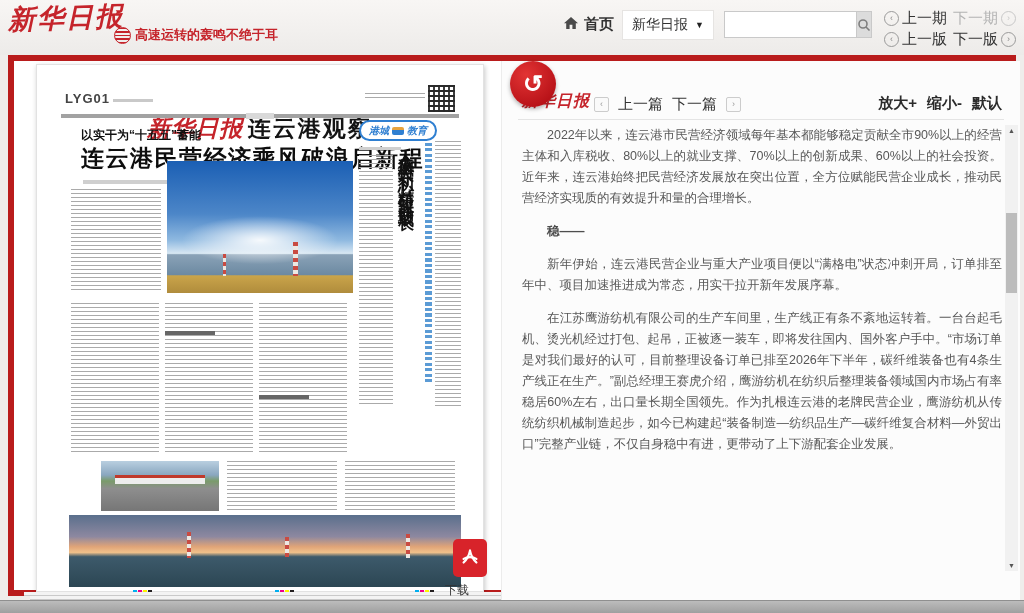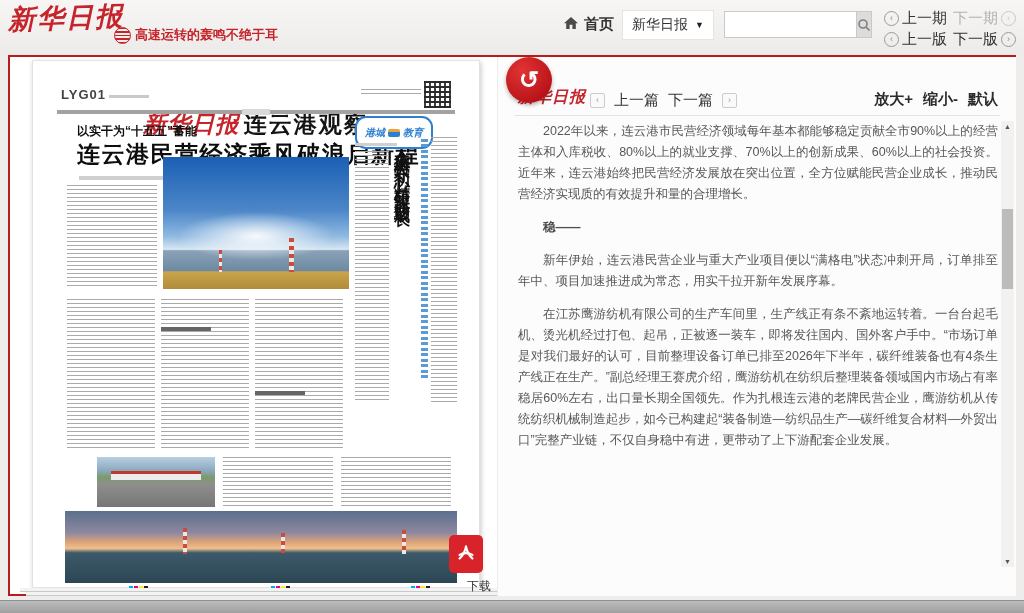--- a/index.html
+++ b/index.html
@@ -29,21 +29,21 @@
   .pager{position:absolute;left:884px;top:8px;width:132px;font-size:15px;color:#333;}
   .pager-row{display:flex;align-items:center;justify-content:space-between;height:21px;}
   .pager-item{display:flex;align-items:center;gap:3px;cursor:pointer;white-space:nowrap;}
   .pager-item.disabled{color:#b3b3b3;cursor:default;}
   .cicon{display:inline-flex;width:13px;height:13px;border-radius:50%;border:1px solid #9a9a9a;
     align-items:center;justify-content:center;font-size:9px;color:#8a8a8a;line-height:1;}
   .pager-item.disabled .cicon{border-color:#c8c8c8;color:#c8c8c8;}
 
   
   .sheet{position:absolute;left:8px;top:55px;width:1008px;height:541px;background:#fff;
-    border:2px solid #b91c1c;box-sizing:border-box;}
+    border:6px solid #b91c1c;box-sizing:border-box;}
   .stackline{position:absolute;left:10px;right:10px;height:3px;background:#f3f3f3;border-bottom:1px solid #c9c9c9;}
   .stackline.s1{top:531px;}
   .stackline.s2{top:535px;left:16px;right:16px;}
 
   
   .paper{position:absolute;left:22px;top:3px;width:448px;height:528px;background:#fff;
     border:1px solid #e2e2e2;box-shadow:1px 2px 5px rgba(0,0,0,.22);box-sizing:border-box;cursor:pointer;}
   .pagecode{position:absolute;left:28px;top:26px;font-size:13px;color:#444;letter-spacing:1px;font-weight:bold;}
   .fake{background:repeating-linear-gradient(180deg,#aaa 0,#aaa 1.4px,transparent 1.4px,transparent 4px);}
   .meta-line{position:absolute;left:76px;top:34px;width:40px;height:3px;background:#c9c9c9;}
@@ -61,21 +61,21 @@
   .headline{position:absolute;left:44px;top:78px;font-size:23px;font-weight:bold;color:#0d0d0d;letter-spacing:1.5px;white-space:nowrap;}
   .byline{position:absolute;left:46px;top:115px;width:84px;height:4px;background:#cfcfcf;}
   .photo1{position:absolute;left:130px;top:96px;width:186px;height:132px;
     background:radial-gradient(60% 26% at 50% 60%,rgba(255,255,255,.92),rgba(255,255,255,0) 70%),
       linear-gradient(180deg,#1b5fb4 0%,#4c86c8 40%,#8fb9e0 60%,#d7e7f3 70%,#8aa2b7 71%,#6d8aa2 86%,#c9a44a 87%,#b08c3c 100%);}
   .chimney{position:absolute;width:5px;background:repeating-linear-gradient(180deg,#c94b42 0 4px,#ece8e3 4px 8px);}
   .photo1 .c1{left:68%;bottom:13%;height:34px;}
   .photo1 .c2{left:30%;bottom:13%;height:22px;width:3px;}
   .leftcol{position:absolute;left:34px;top:124px;width:90px;height:104px;}
   
-  .banner{position:absolute;left:322px;top:55px;width:78px;height:33px;border:2px solid #2f7fd1;
+  .banner{position:absolute;left:322px;top:55px;width:78px;height:21px;border:2px solid #2f7fd1;
     border-radius:11px;background:#fff;display:flex;align-items:center;justify-content:center;gap:3px;
     font-size:10px;font-weight:bold;font-style:italic;color:#2f7fd1;box-sizing:border-box;}
   .banner .blob{display:inline-block;width:12px;height:8px;
     background:linear-gradient(180deg,#e8a33d 0 40%,#2f7fd1 40% 100%);border-radius:2px;}
   .rz-byline{position:absolute;left:322px;top:82px;width:42px;height:3px;background:#cfcfcf;}
   .rz-col1{position:absolute;left:322px;top:90px;width:34px;height:252px;}
   .vheadline{position:absolute;left:358px;top:76px;height:268px;writing-mode:vertical-rl;
     font-size:16px;font-weight:bold;color:#111;letter-spacing:4px;}
   .vstrip{position:absolute;left:388px;top:78px;width:7px;height:240px;
     background:repeating-linear-gradient(180deg,#5b9bd5 0 3px,transparent 3px 5.5px);}
@@ -100,21 +100,21 @@
   .cmyk i{display:block;width:4px;height:4px;}
   .cmyk .c{background:#00aeef}.cmyk .m{background:#ec008c}.cmyk .y{background:#fff200}.cmyk .k{background:#231f20}
   .cmyk.k1{left:96px;} .cmyk.k2{left:238px;} .cmyk.k3{left:378px;}
 
   
   .back-btn{position:absolute;left:496px;top:0px;width:46px;height:46px;border:none;border-radius:50%;
     background:radial-gradient(circle at 35% 30%,#e23434,#b81218 75%);color:#fff;font-size:24px;font-weight:bold;
     cursor:pointer;box-shadow:0 2px 4px rgba(0,0,0,.3);display:flex;align-items:center;justify-content:center;padding:0;}
   .pdf{position:absolute;left:439px;top:478px;width:34px;height:40px;cursor:pointer;text-align:center;}
   .pdf .pdf-ic{width:34px;height:38px;background:#d8232a;border-radius:5px;display:flex;align-items:center;justify-content:center;}
-  .pdf-label{position:absolute;left:431px;top:521px;width:50px;text-align:right;font-size:12px;color:#333;cursor:pointer;}
+  .pdf-label{position:absolute;left:431px;top:521px;width:50px;text-align:left;font-size:12px;color:#333;cursor:pointer;}
 
   
   .reader{position:absolute;left:487px;top:0;width:519px;height:539px;background:#fcfcfc;
     border-left:1px solid #ececec;box-sizing:border-box;}
   .r-logo{position:absolute;left:20px;top:30px;font-family:"DejaVu Serif",serif;font-style:italic;
     font-weight:bold;font-size:16px;color:#c5242b;letter-spacing:1px;}
   .r-nav{position:absolute;left:92px;top:34px;display:flex;align-items:center;gap:9px;font-size:15px;color:#333;}
   .sqicon{display:inline-flex;width:13px;height:13px;border:1px solid #ccc;border-radius:2px;background:#fafafa;
     align-items:center;justify-content:center;font-size:9px;color:#999;line-height:1;cursor:pointer;}
   .r-link{cursor:pointer;}

